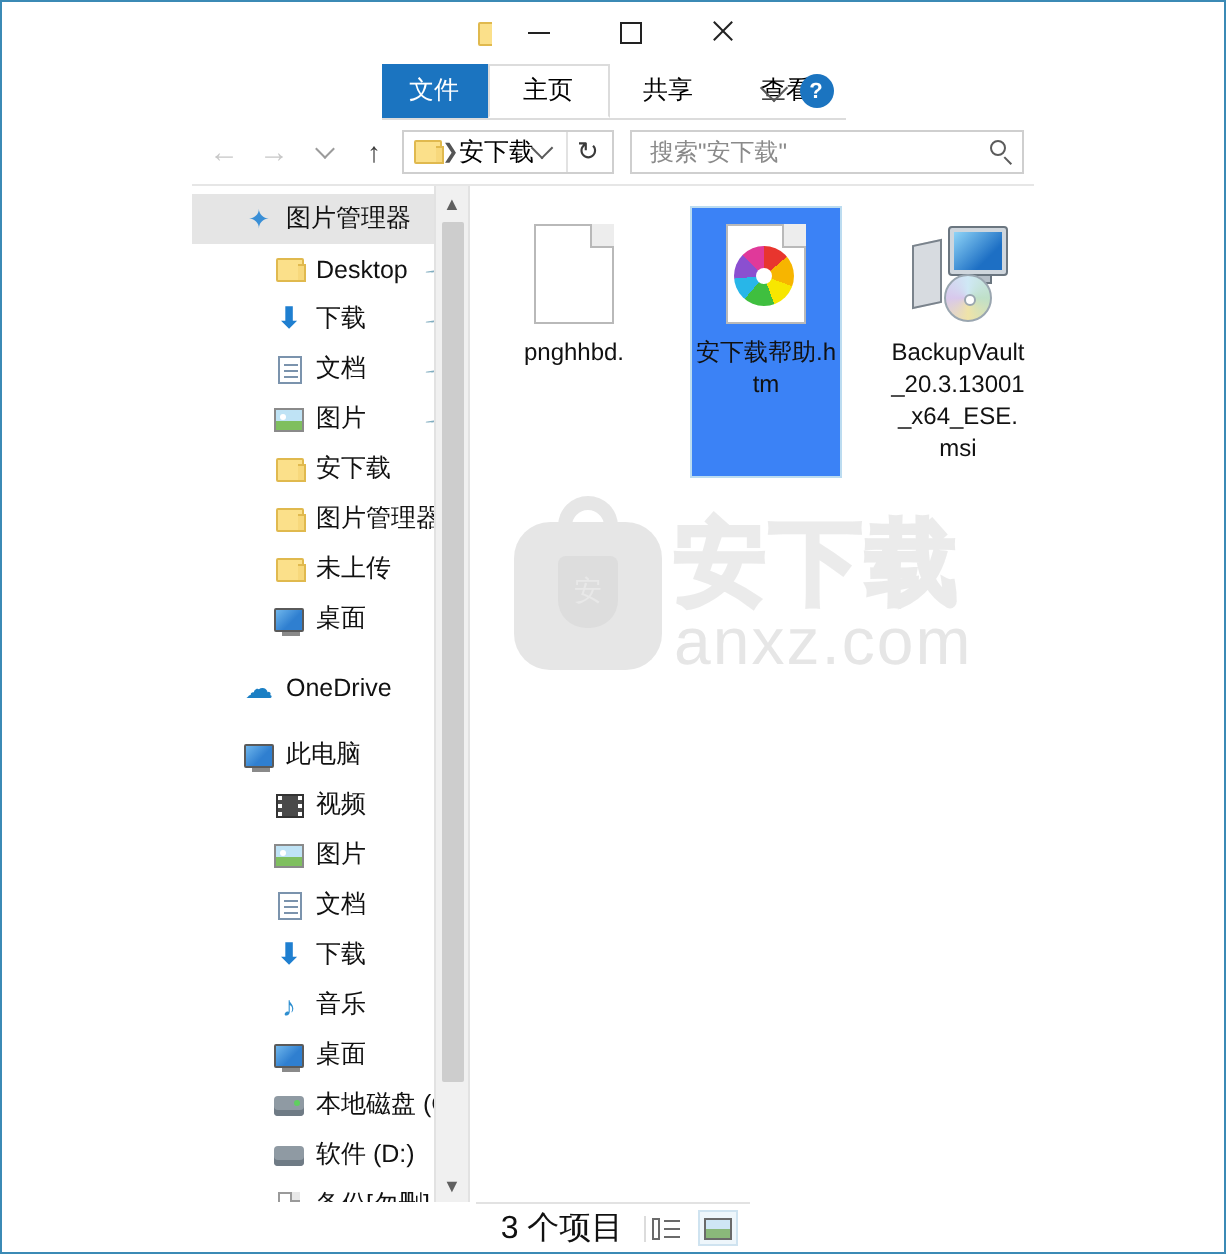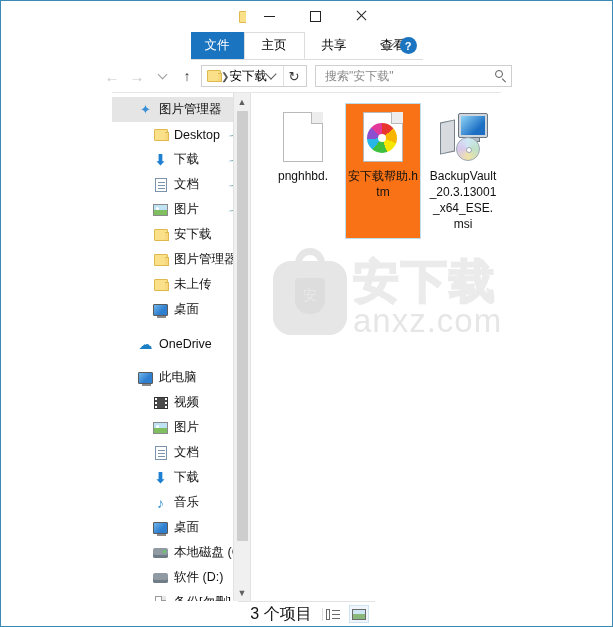--- a/index.html
+++ b/index.html
@@ -225,26 +225,26 @@
   .sb-thumb{
     width:11px;background:#cdcdcd;border-radius:1px;margin:1px 0;
   }
   .sb-track{flex:1 1 auto;display:flex;flex-direction:column;align-items:center;}
 
   
   .filepane{
     flex:1 1 auto;position:relative;background:#fff;border-left:1px solid #e2e2e2;
     overflow:hidden;
   }
-  .files{display:flex;padding:10px 0 0 14px;gap:4px;position:relative;z-index:2;}
+  .files{display:flex;padding:10px 0 0 14px;gap:20px;position:relative;z-index:2;}
   .fitem{
     width:76px;padding:4px 2px 6px;display:flex;flex-direction:column;align-items:center;
     box-sizing:border-box;border:1px solid transparent;
   }
-  .fitem.sel{border:1px solid #bcdcf0;background:#f97316;}
+  .fitem.sel{border:1px solid #bcdcf0;background:#3b82f6;}
   .fico{height:58px;display:flex;align-items:center;justify-content:center;}
   .fname{
     font-size:12px;color:#111;text-align:center;line-height:16px;word-break:break-all;
     margin-top:2px;
   }
   
   .pg{
     width:40px;height:50px;background:#fff;border:1px solid #b9b9b9;position:relative;box-sizing:border-box;
   }
   .pg:after{

